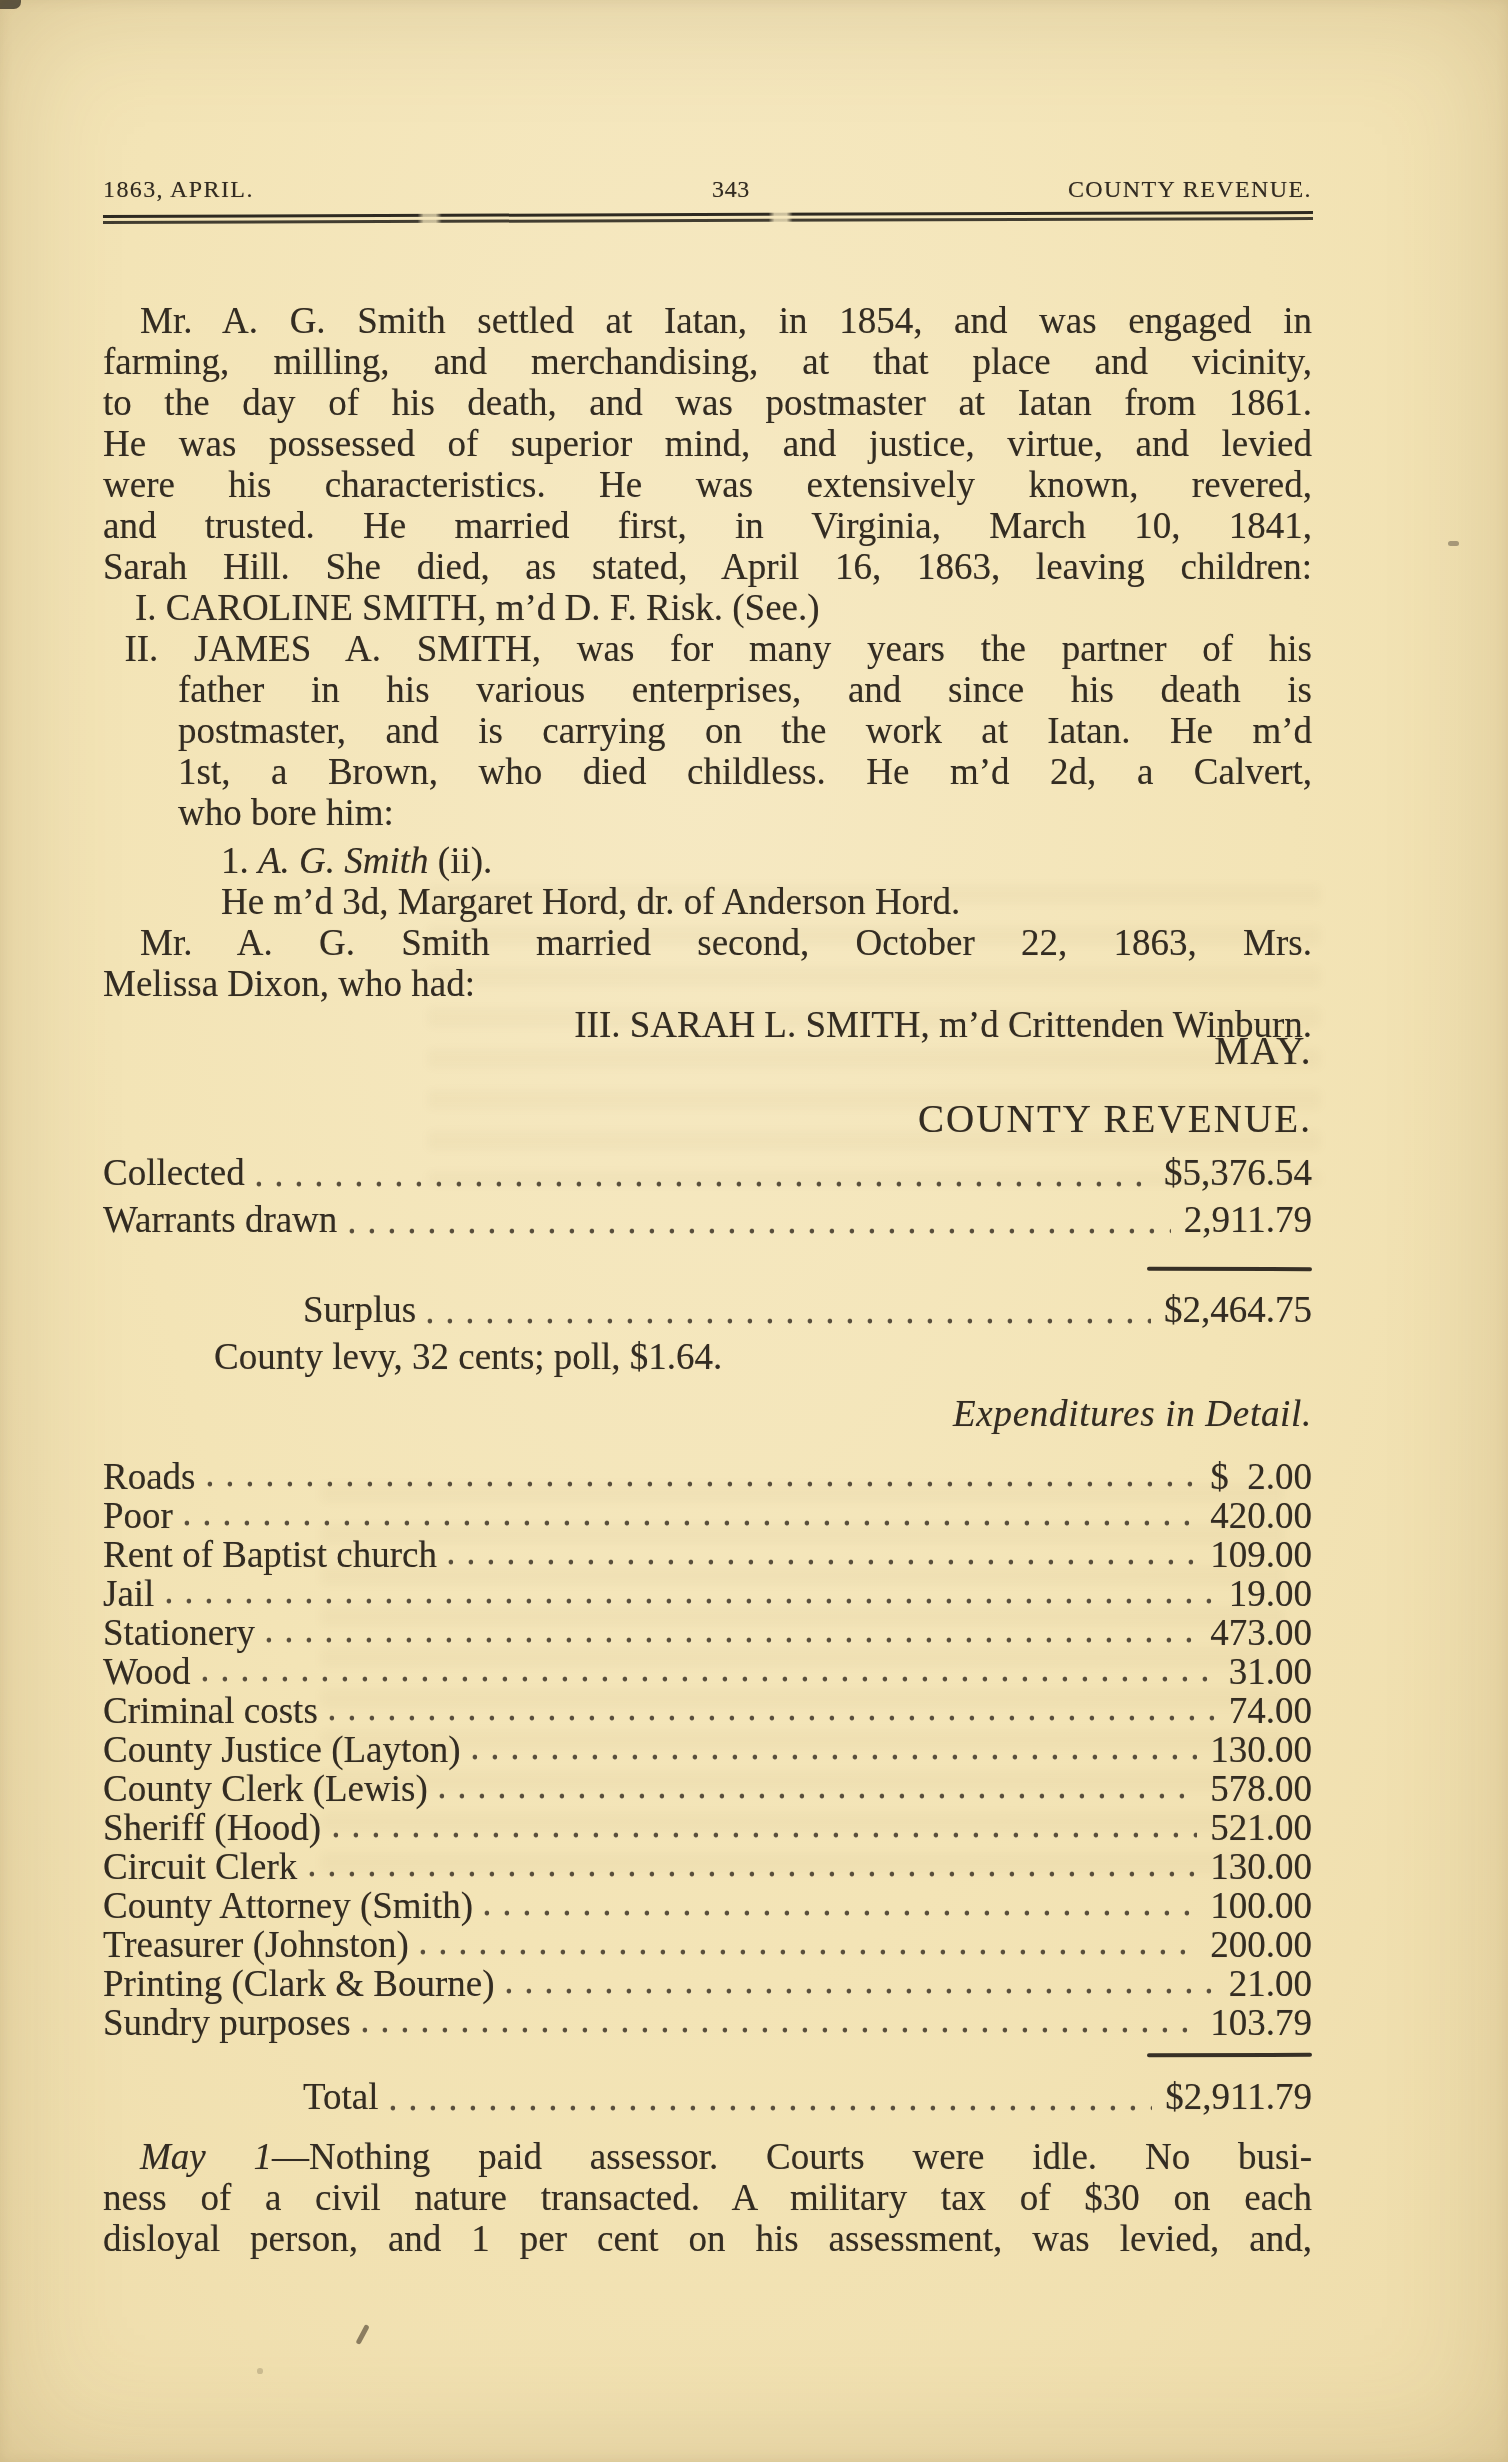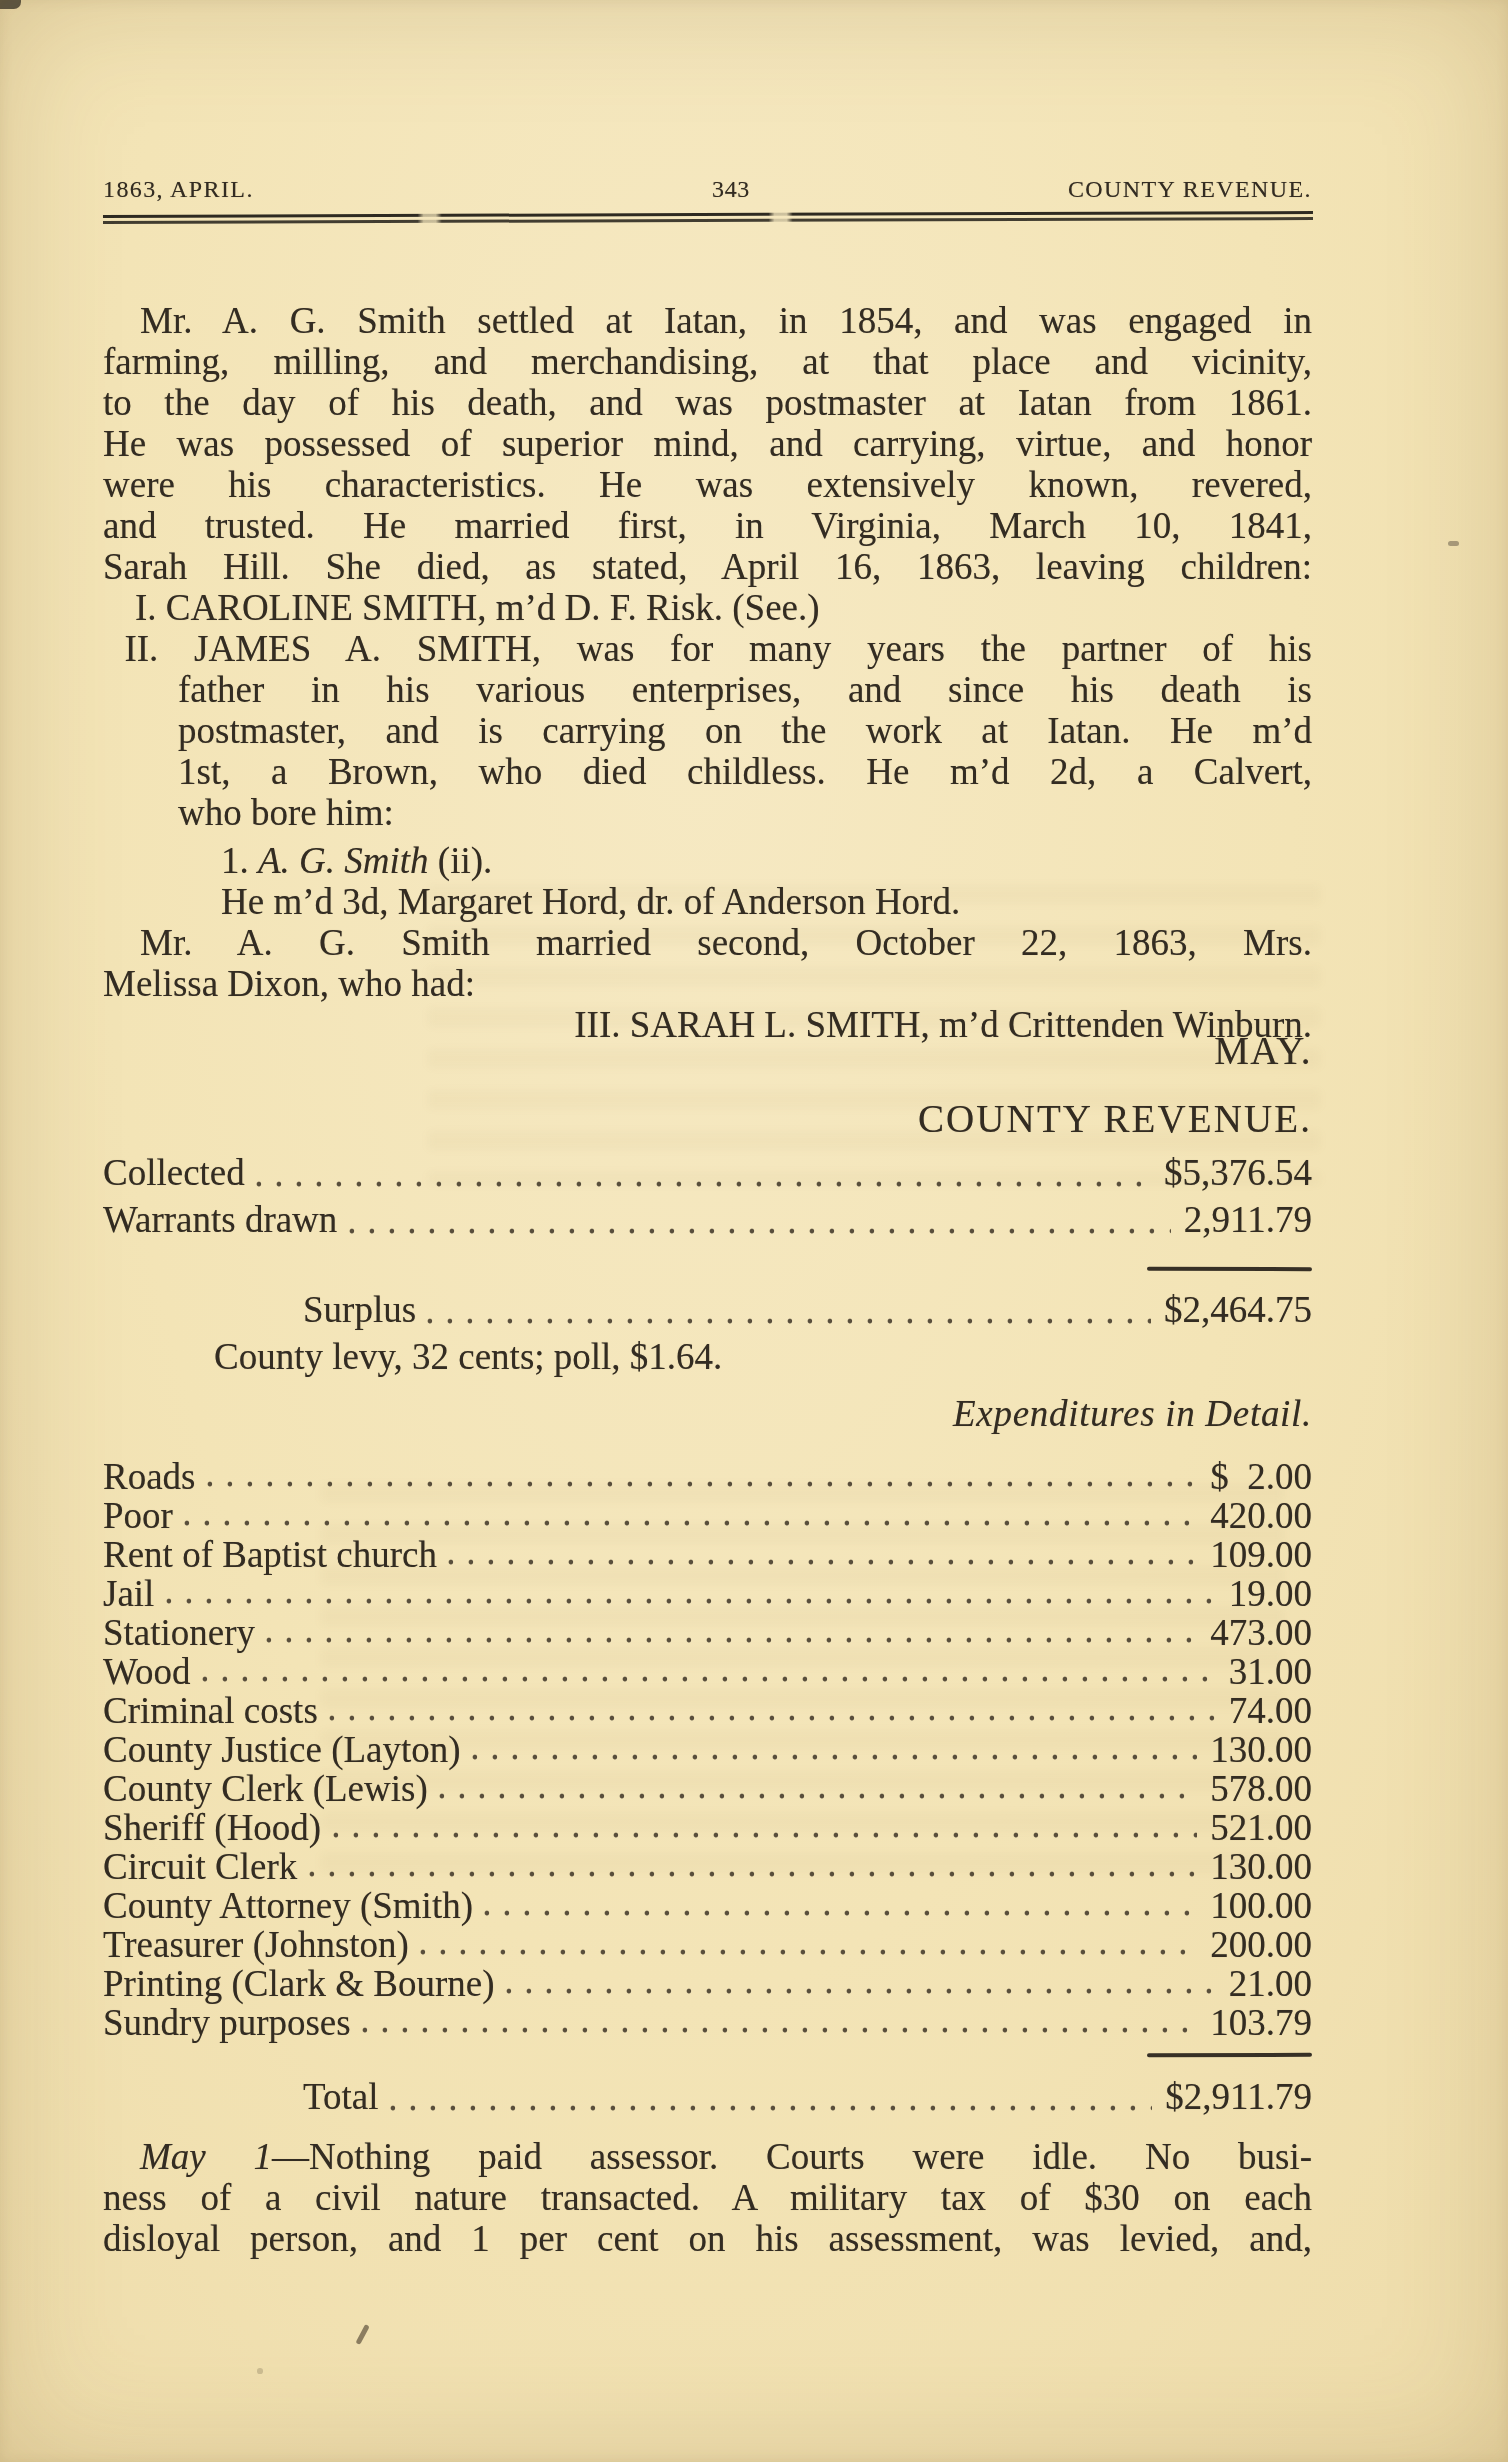--- a/index.html
+++ b/index.html
@@ -99,21 +99,21 @@
   </header>
   <div class="headrule">
       <i></i>
       <i></i>
     </div>
 
   <section class="textblock" id="body1">
       <div class="tline ind-first just">Mr. A. G. Smith settled at Iatan, in 1854, and was engaged in</div>
       <div class="tline just">farming, milling, and merchandising, at that place and vicinity,</div>
       <div class="tline just">to the day of his death, and was postmaster at Iatan from 1861.</div>
-      <div class="tline just">He was possessed of superior mind, and carrying, virtue, and honor</div>
+      <div class="tline just">He was possessed of superior mind, and justice, virtue, and levied</div>
       <div class="tline just">were his characteristics. He was extensively known, revered,</div>
       <div class="tline just">and trusted. He married first, in Virginia, March 10, 1841,</div>
       <div class="tline just">Sarah Hill. She died, as stated, April 16, 1863, leaving children:</div>
       <div class="tline ind-item">I. CAROLINE SMITH, m’d D. F. Risk. (See.)</div>
       <div class="tline ind-item2 just">II. JAMES A. SMITH, was for many years the partner of his</div>
       <div class="tline ind-hang just">father in his various enterprises, and since his death is</div>
       <div class="tline ind-hang just">postmaster, and is carrying on the work at Iatan. He m’d</div>
       <div class="tline ind-hang just">1st, a Brown, who died childless. He m’d 2d, a Calvert,</div>
       <div class="tline ind-hang">who bore him:</div>
       <div class="tline ind-sub gap-above"><span>1. </span><span class="it">A. G. Smith</span><span> (ii).</span></div>

